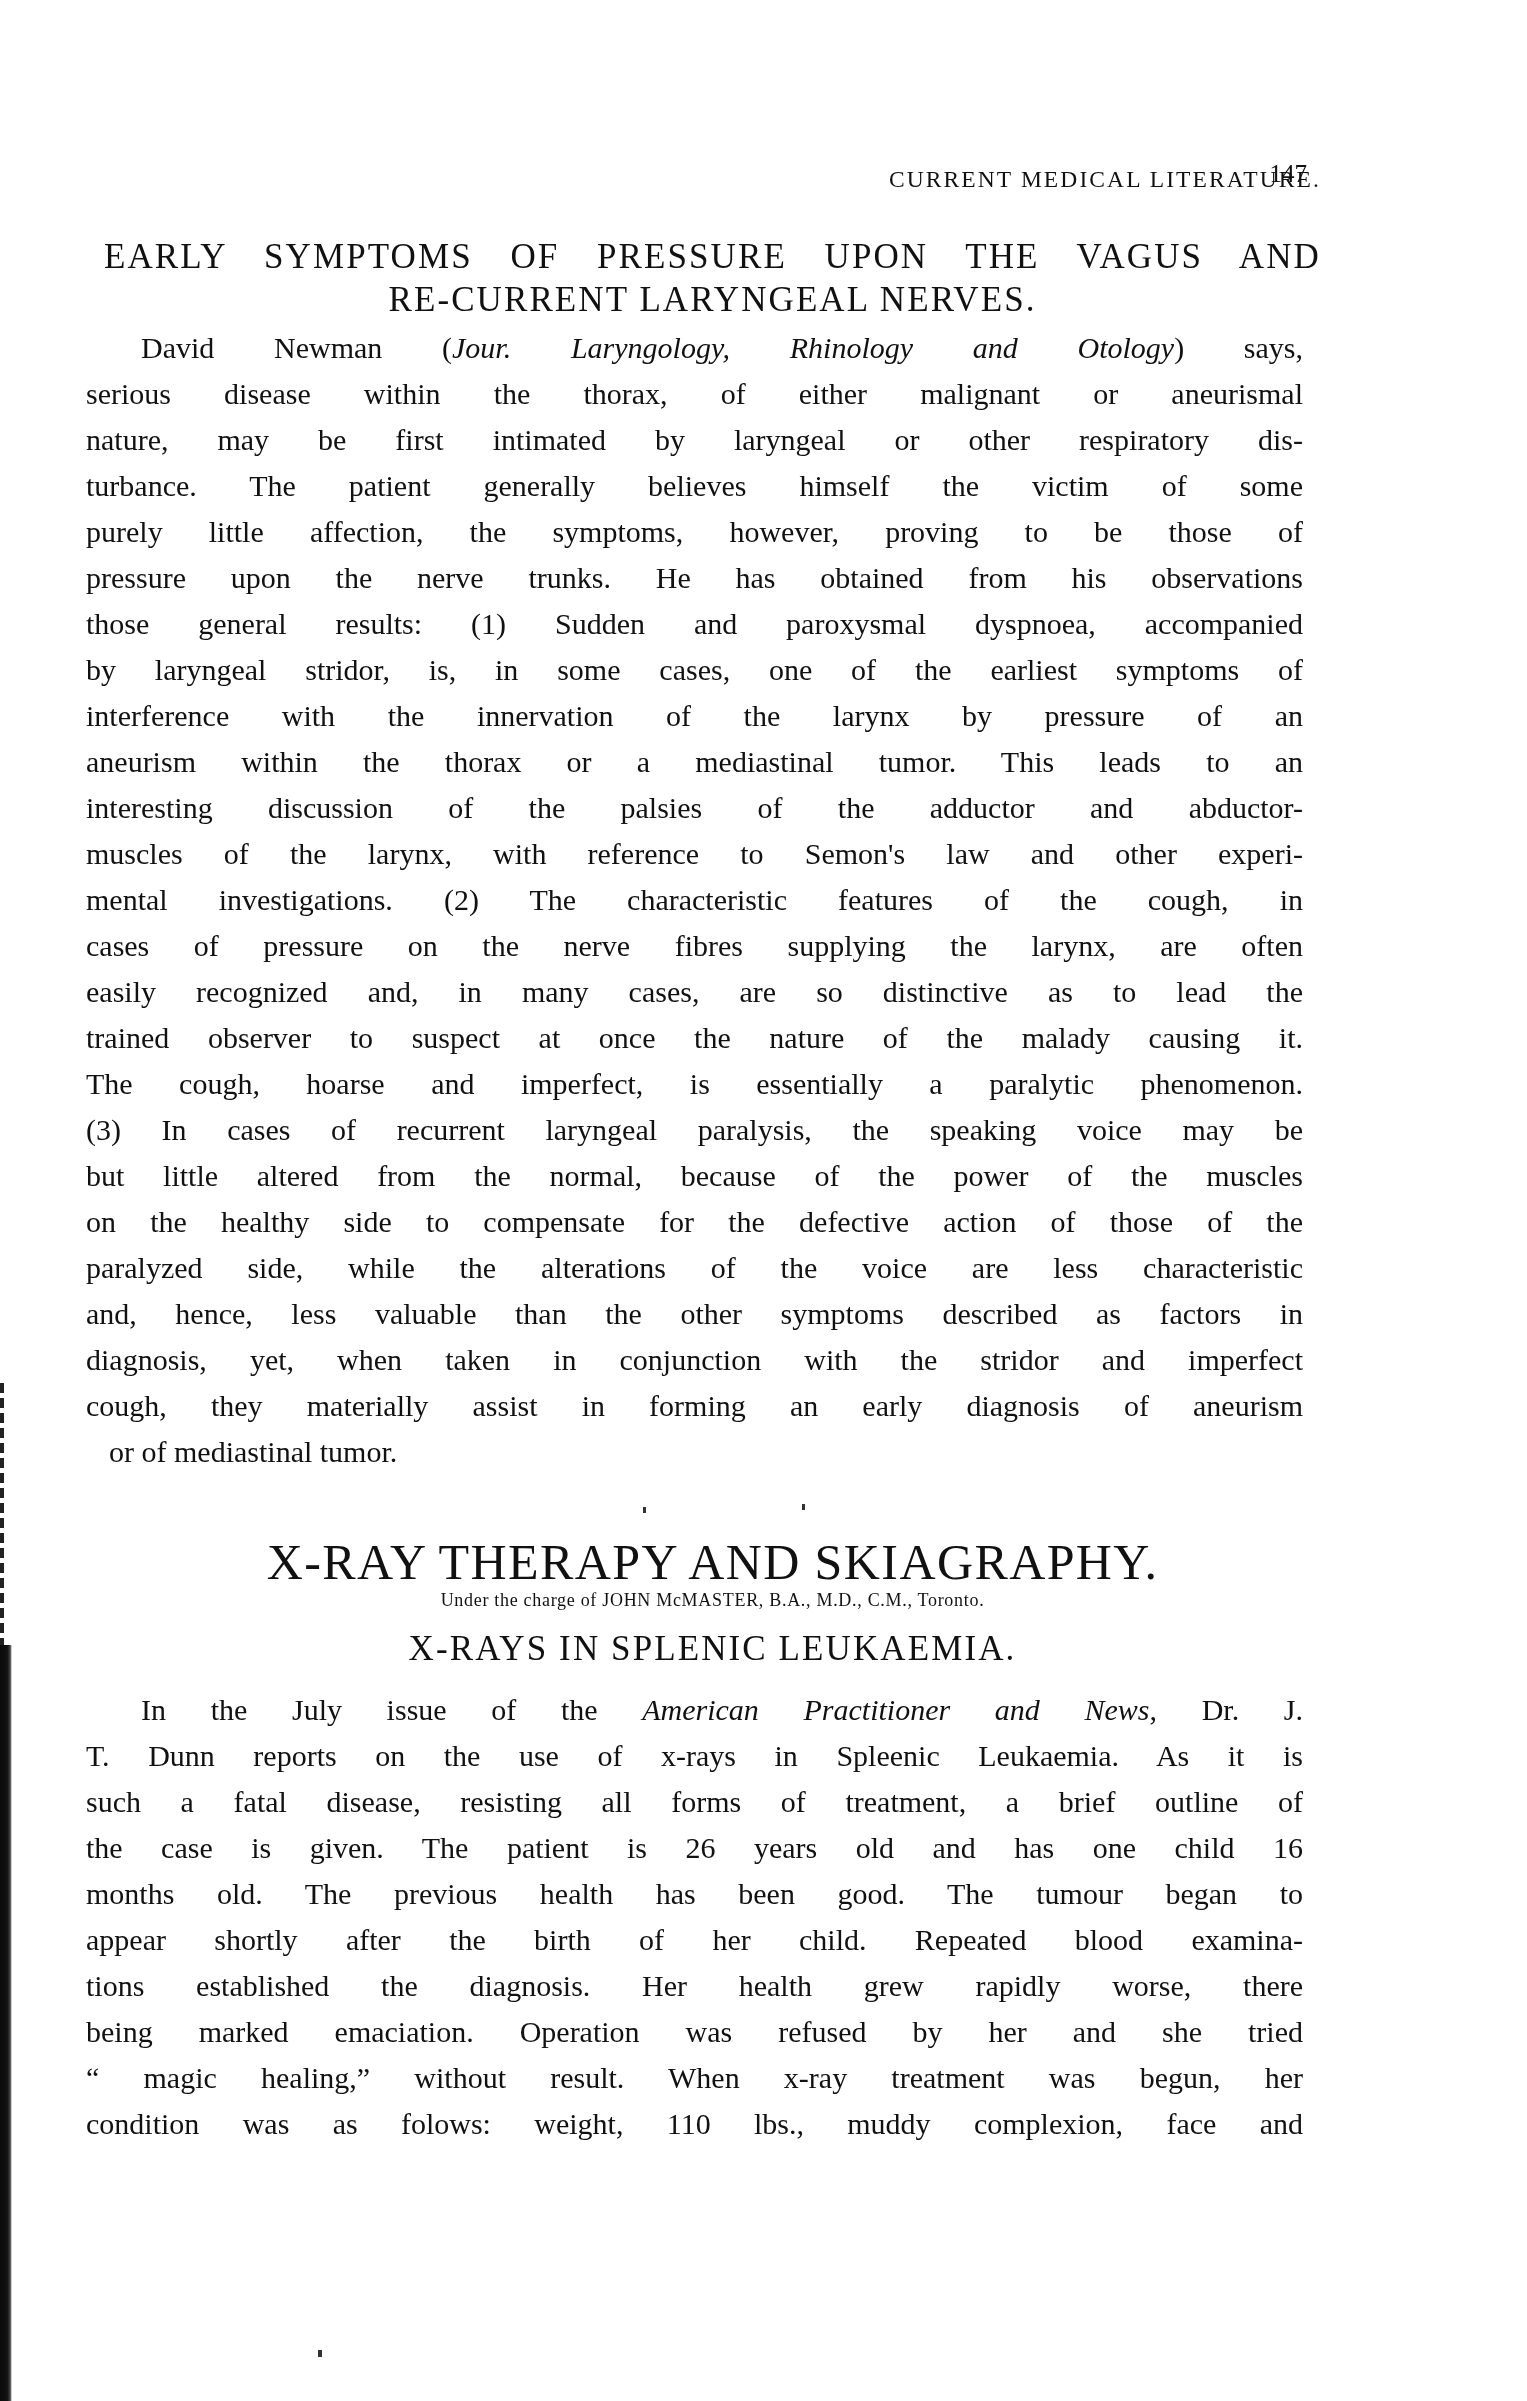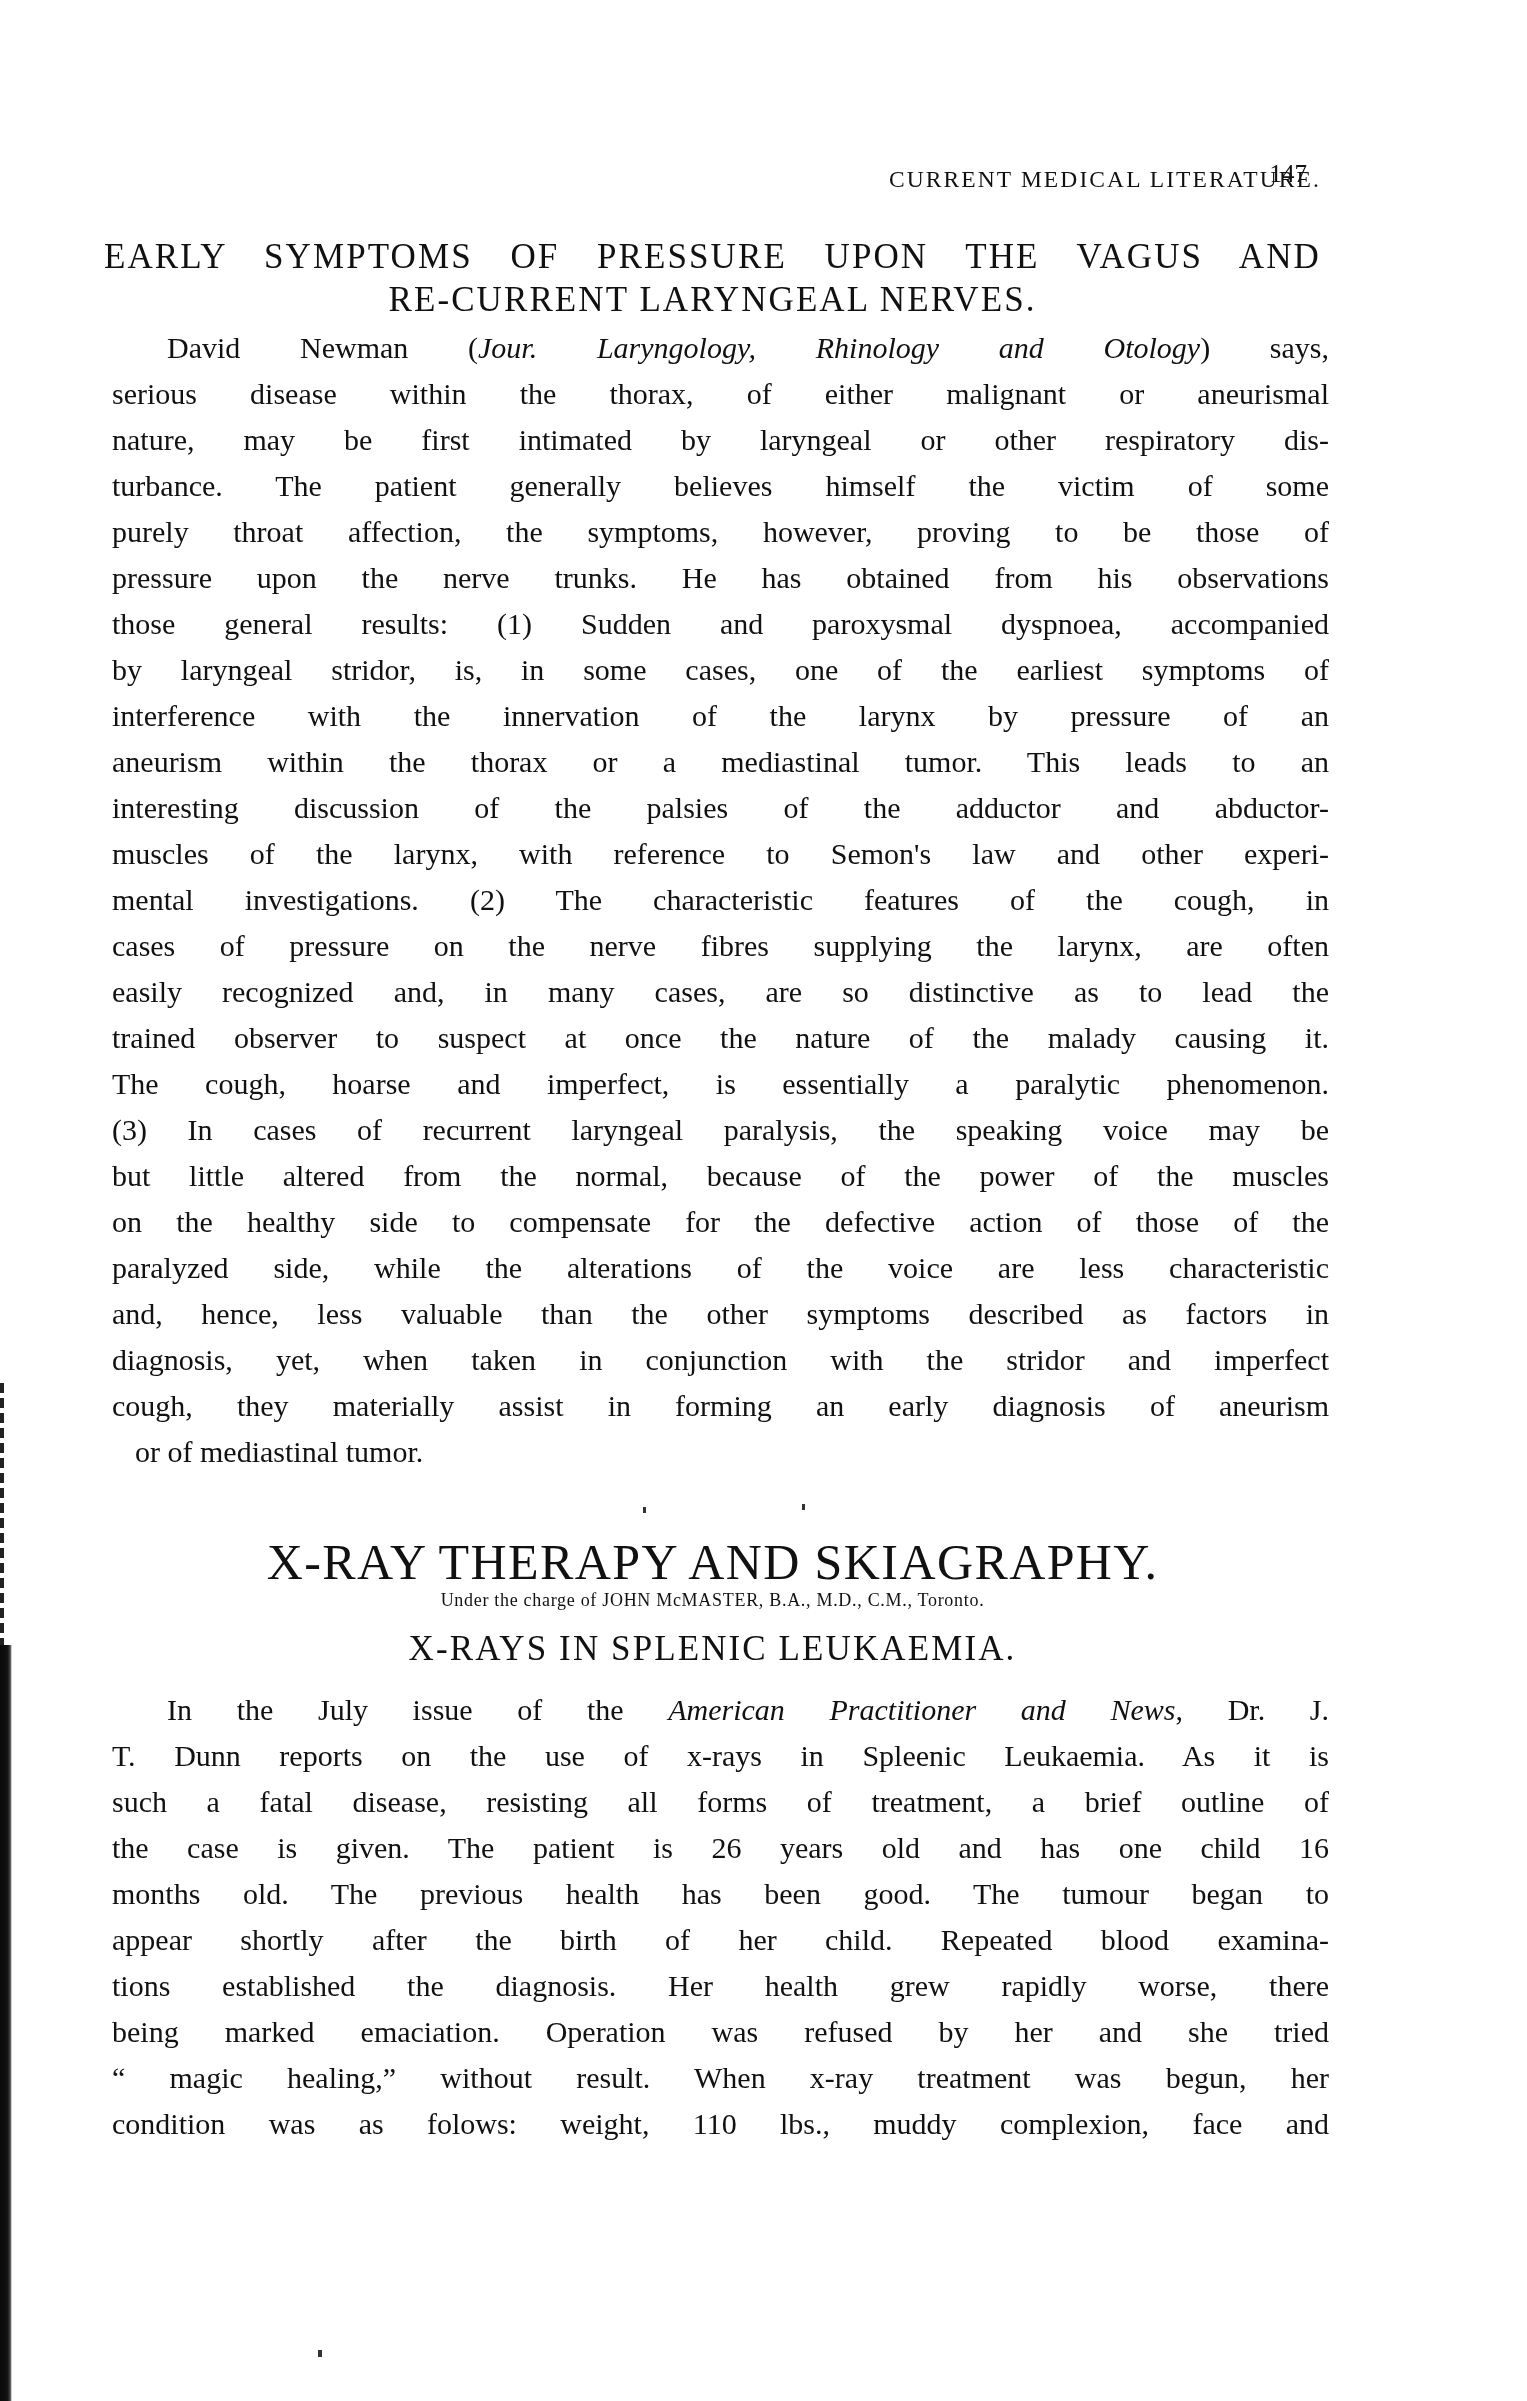--- a/index.html
+++ b/index.html
@@ -11,21 +11,21 @@
   .scan-edge-top { position: absolute; left: 0; top: 1383px; width: 4.1px; height: 263px;
                background: repeating-linear-gradient(to bottom, #222 0 9.7px, transparent 9.7px 15px); }
   .running-head { position: absolute; top: 160px; left: 104px; width: 1217px; height: 39px; }
   .running-head .title { position: absolute; left: 0; right: 0; text-align: right;
         font-size: 23.5px; letter-spacing: 2.1px; text-transform: uppercase; top: 5.5px; }
   .running-head .pageno { position: absolute; right: 14px; top: 0; font-size: 25px; }
   .heading { position: absolute; left: 104px; width: 1217px; text-align: center;
         text-transform: uppercase; }
   .h1a { top: 235px; font-size: 35px; letter-spacing: 2.1px; line-height: 43px; text-align: justify; text-align-last: justify; }
   .h1b { top: 278px; font-size: 35px; letter-spacing: 2.1px; line-height: 43px; }
-  .body-block { position: absolute; left: 112px; width: 1217px; font-size: 30px; line-height: 46px; }
+  .body-block { position: absolute; left: 86px; width: 1217px; font-size: 30px; line-height: 46px; }
   .line { display: block; white-space: nowrap; text-align: justify; text-align-last: justify; height: 46px; }
   .line.last { text-align-last: left; margin-left: 23px; }
   .line.indent { padding-left: 55px; }
   .section-title { position: absolute; left: 104px; width: 1217px; top: 1521px; text-align: center;
         font-size: 50px; letter-spacing: 1.4px; margin-top: 12px; }
   .byline { position: absolute; left: 104px; width: 1217px; top: 1590px; text-align: center;
         font-size: 18px; letter-spacing: 0.7px; }
   .subsection-title { position: absolute; left: 104px; width: 1217px; top: 1629px; text-align: center;
         font-size: 35px; letter-spacing: 2.1px; text-transform: uppercase; }
   .stray-mark { position: absolute; width: 2.8px; height: 5.5px; background: #333; }
@@ -44,21 +44,21 @@
   </div>
 
   <div class="heading h1a">EARLY SYMPTOMS OF PRESSURE UPON THE VAGUS AND</div>
   <div class="heading h1b">RE-CURRENT LARYNGEAL NERVES.</div>
 
   <div class="body-block" style="top:325px;">
     <span class="line indent"><span>David Newman (</span><i>Jour. Laryngology, Rhinology and Otology</i><span>) says,</span></span>
     <span class="line">serious disease within the thorax, of either malignant or aneurismal</span>
     <span class="line">nature, may be first intimated by laryngeal or other respiratory dis-</span>
     <span class="line">turbance. The patient generally believes himself the victim of some</span>
-    <span class="line">purely throat affection, the symptoms, however, proving to be those of</span>
+    <span class="line">purely little affection, the symptoms, however, proving to be those of</span>
     <span class="line">pressure upon the nerve trunks. He has obtained from his observations</span>
     <span class="line">those general results: (1) Sudden and paroxysmal dyspnoea, accompanied</span>
     <span class="line">by laryngeal stridor, is, in some cases, one of the earliest symptoms of</span>
     <span class="line">interference with the innervation of the larynx by pressure of an</span>
     <span class="line">aneurism within the thorax or a mediastinal tumor. This leads to an</span>
     <span class="line">interesting discussion of the palsies of the adductor and abductor-</span>
     <span class="line">muscles of the larynx, with reference to Semon's law and other experi-</span>
     <span class="line">mental investigations. (2) The characteristic features of the cough, in</span>
     <span class="line">cases of pressure on the nerve fibres supplying the larynx, are often</span>
     <span class="line">easily recognized and, in many cases, are so distinctive as to lead the</span>

